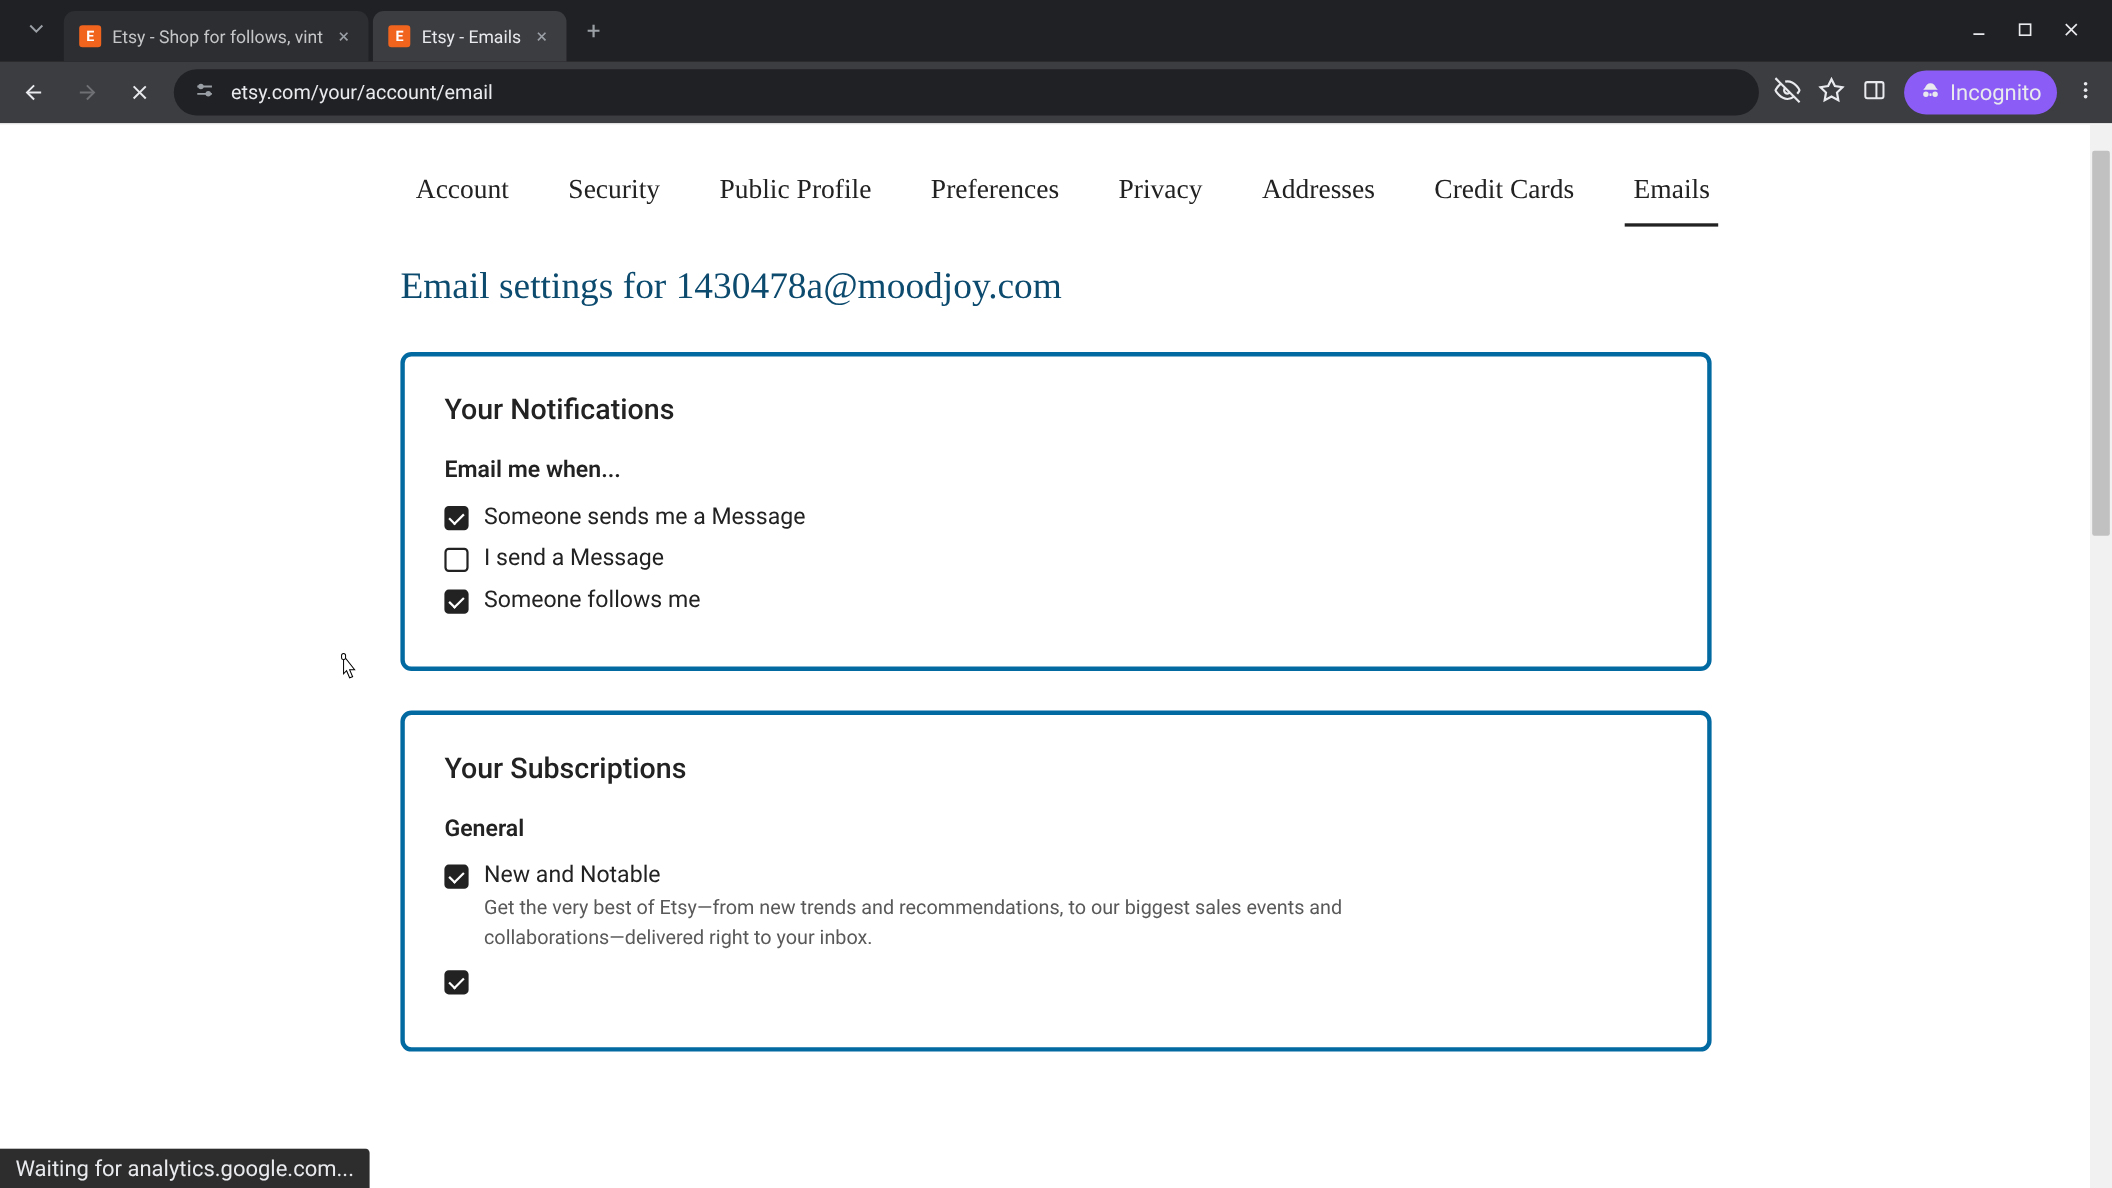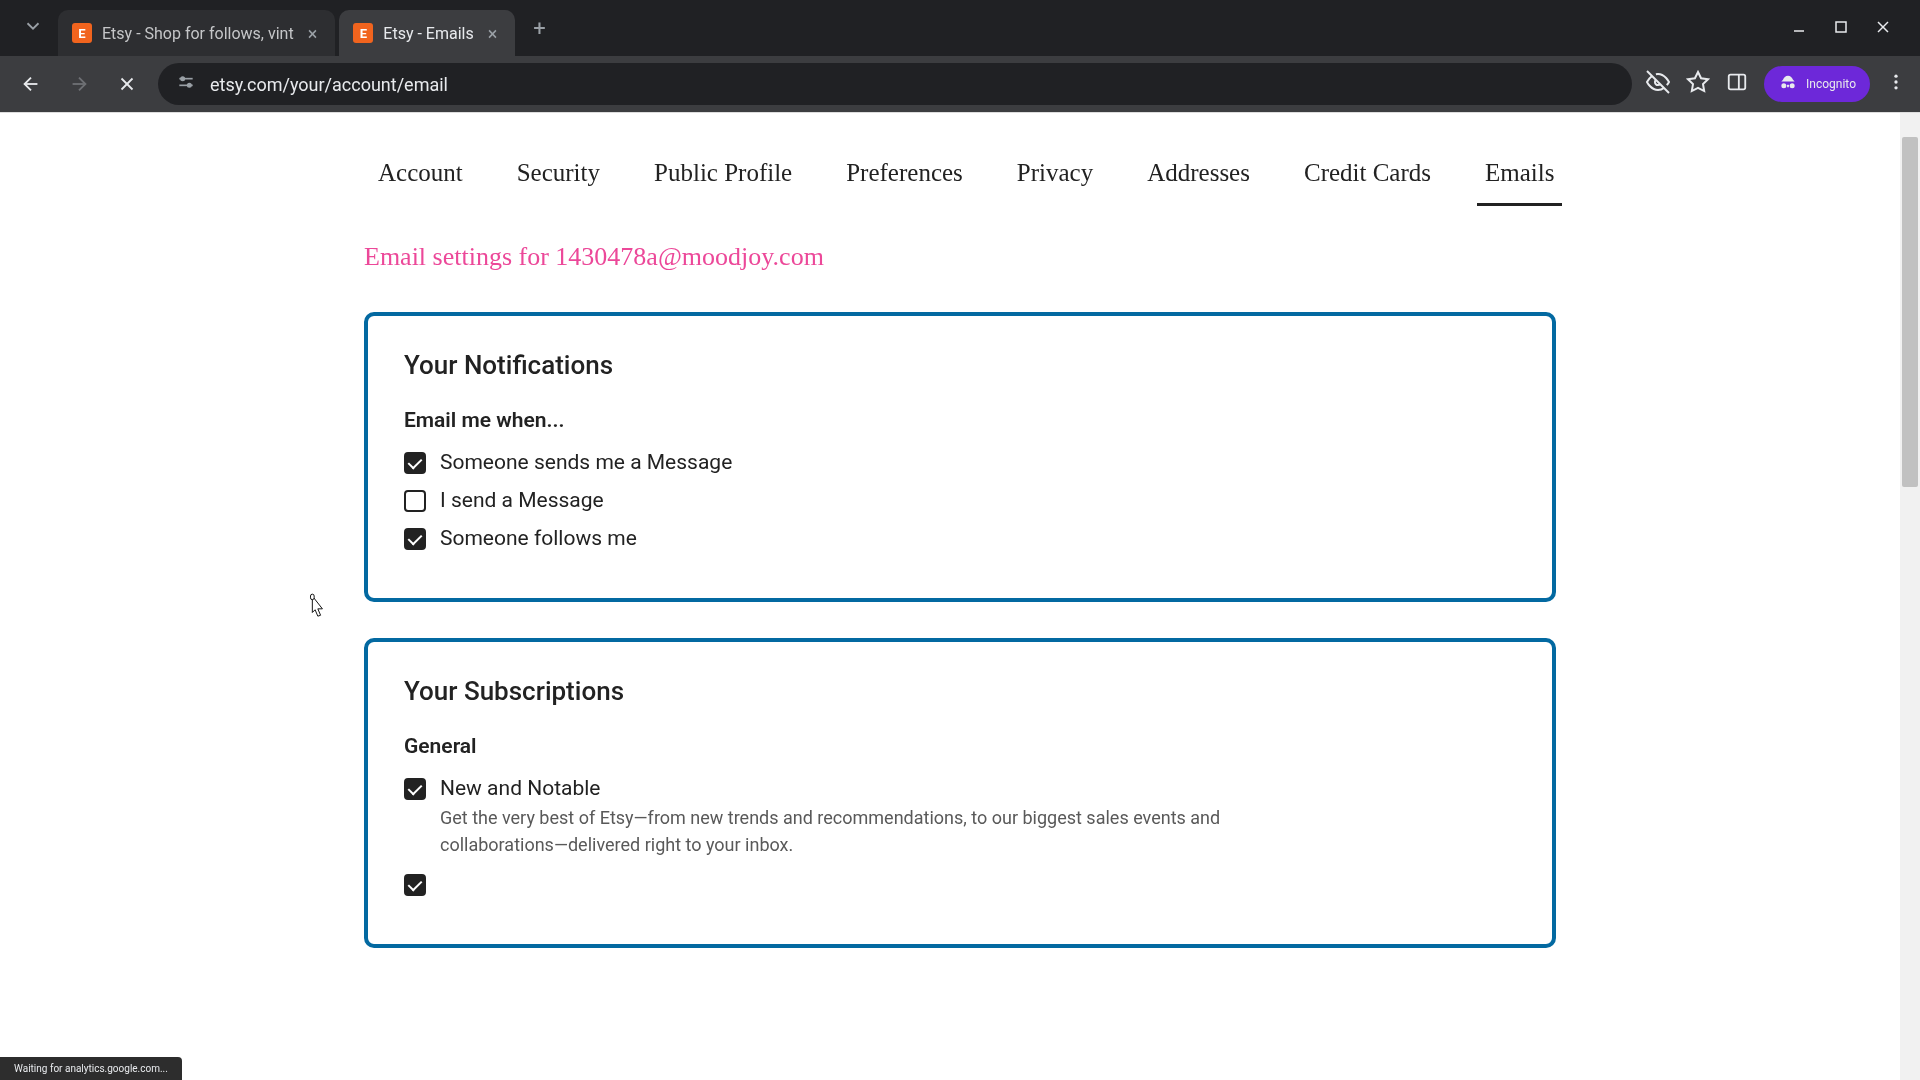--- a/index.html
+++ b/index.html
@@ -19,47 +19,47 @@
 .window-controls { margin-left: auto; display: flex; gap: 28px; padding-right: 18px; color: #e8eaed; }
 .window-controls span { cursor: pointer; font-size: 16px; }
 
 .toolbar { display: flex; align-items: center; height: 56px; padding: 0 14px; gap: 14px; background: #3c3d40; }
 .nav-btn { color: #e8eaed; cursor: pointer; padding: 6px; display: flex; align-items: center; }
 .nav-btn.disabled { color: #6e7074; }
 .url-bar { flex: 1; background: #202124; border-radius: 24px; height: 42px; display: flex; align-items: center; padding: 0 18px; gap: 14px; }
 .url-bar .lock-icon { color: #9aa0a6; }
 .url-text { color: #e8eaed; font-size: 18px; flex: 1; }
 .toolbar-right { display: flex; align-items: center; gap: 16px; color: #e8eaed; }
-.incognito-badge { display: flex; align-items: center; gap: 8px; background: #6d28d9; border-radius: 20px; padding: 8px 14px; font-size: 12px; }
+.incognito-badge { display: flex; align-items: center; gap: 8px; background: #8b5cf6; border-radius: 20px; padding: 8px 14px; font-size: 20px; }
 .incognito-icon { width: 20px; height: 20px; }
 
 
 .page { background: #fff; height: calc(1080px - 112px); overflow-y: auto; border-top: 1px solid #ddd; position: relative; }
 .content { max-width: 1380px; margin: 0 auto; padding: 0 40px; }
 
 .tabs-nav { display: flex; gap: 38px; padding: 30px 0 0 60px; border-bottom: none; }
 .tabs-nav a { font-size: 25px; font-weight: 400; color: #222; text-decoration: none; padding: 16px 8px; cursor: pointer; font-family: Georgia, serif; }
 .tabs-nav a.active { border-bottom: 3px solid #222; font-weight: 500; }
 
-.page-title { font-family: Georgia, serif; font-size: 26px; font-weight: 300; color: #ec4899; margin: 36px 0 40px 54px; }
+.page-title { font-family: Georgia, serif; font-size: 34px; font-weight: 300; color: #0c4a6e; margin: 36px 0 40px 54px; }
 
 .card { border: 4px solid #0369a1; border-radius: 10px; padding: 34px 36px; margin: 0 54px 36px 54px; }
 .card-title { font-size: 26px; font-weight: 500; color: #222; margin-bottom: 28px; }
 .subtitle { font-size: 21px; font-weight: 600; color: #222; margin-bottom: 18px; }
 
 .checkbox-row { display: flex; align-items: flex-start; gap: 14px; margin-bottom: 14px; }
 .checkbox { width: 22px; height: 22px; border: 2px solid #222; border-radius: 4px; flex-shrink: 0; display: flex; align-items: center; justify-content: center; cursor: pointer; margin-top: 2px; }
 .checkbox.checked { background: #222; }
 .checkbox.checked::after { content: ""; width: 6px; height: 11px; border: solid #fff; border-width: 0 2.5px 2.5px 0; transform: rotate(45deg) translate(-1px, -1px); }
 .checkbox-label { font-size: 21px; color: #222; }
 .checkbox-desc { font-size: 18px; color: #595959; line-height: 1.5; margin-top: 4px; max-width: 880px; }
 
 .cursor { position: absolute; width: 22px; height: 30px; pointer-events: none; z-index: 100; }
 
-.status-bar { position: fixed; bottom: 0; left: 0; background: #2d2d2d; color: #e8eaed; font-size: 10px; padding: 6px 14px; border-top-right-radius: 4px; }
+.status-bar { position: fixed; bottom: 0; left: 0; background: #2d2d2d; color: #e8eaed; font-size: 20px; padding: 6px 14px; border-top-right-radius: 4px; }
 
 .scrollbar-track { position: absolute; right: 0; top: 0; width: 20px; height: 100%; background: #f1f1f1; }
 .scrollbar-thumb { position: absolute; right: 2px; top: 24px; width: 16px; height: 350px; background: #c1c1c1; border-radius: 2px; }
 
 .svg-icon { width: 22px; height: 22px; }
 </style>
 </head>
 <body>
 
 <div class="browser-chrome">

